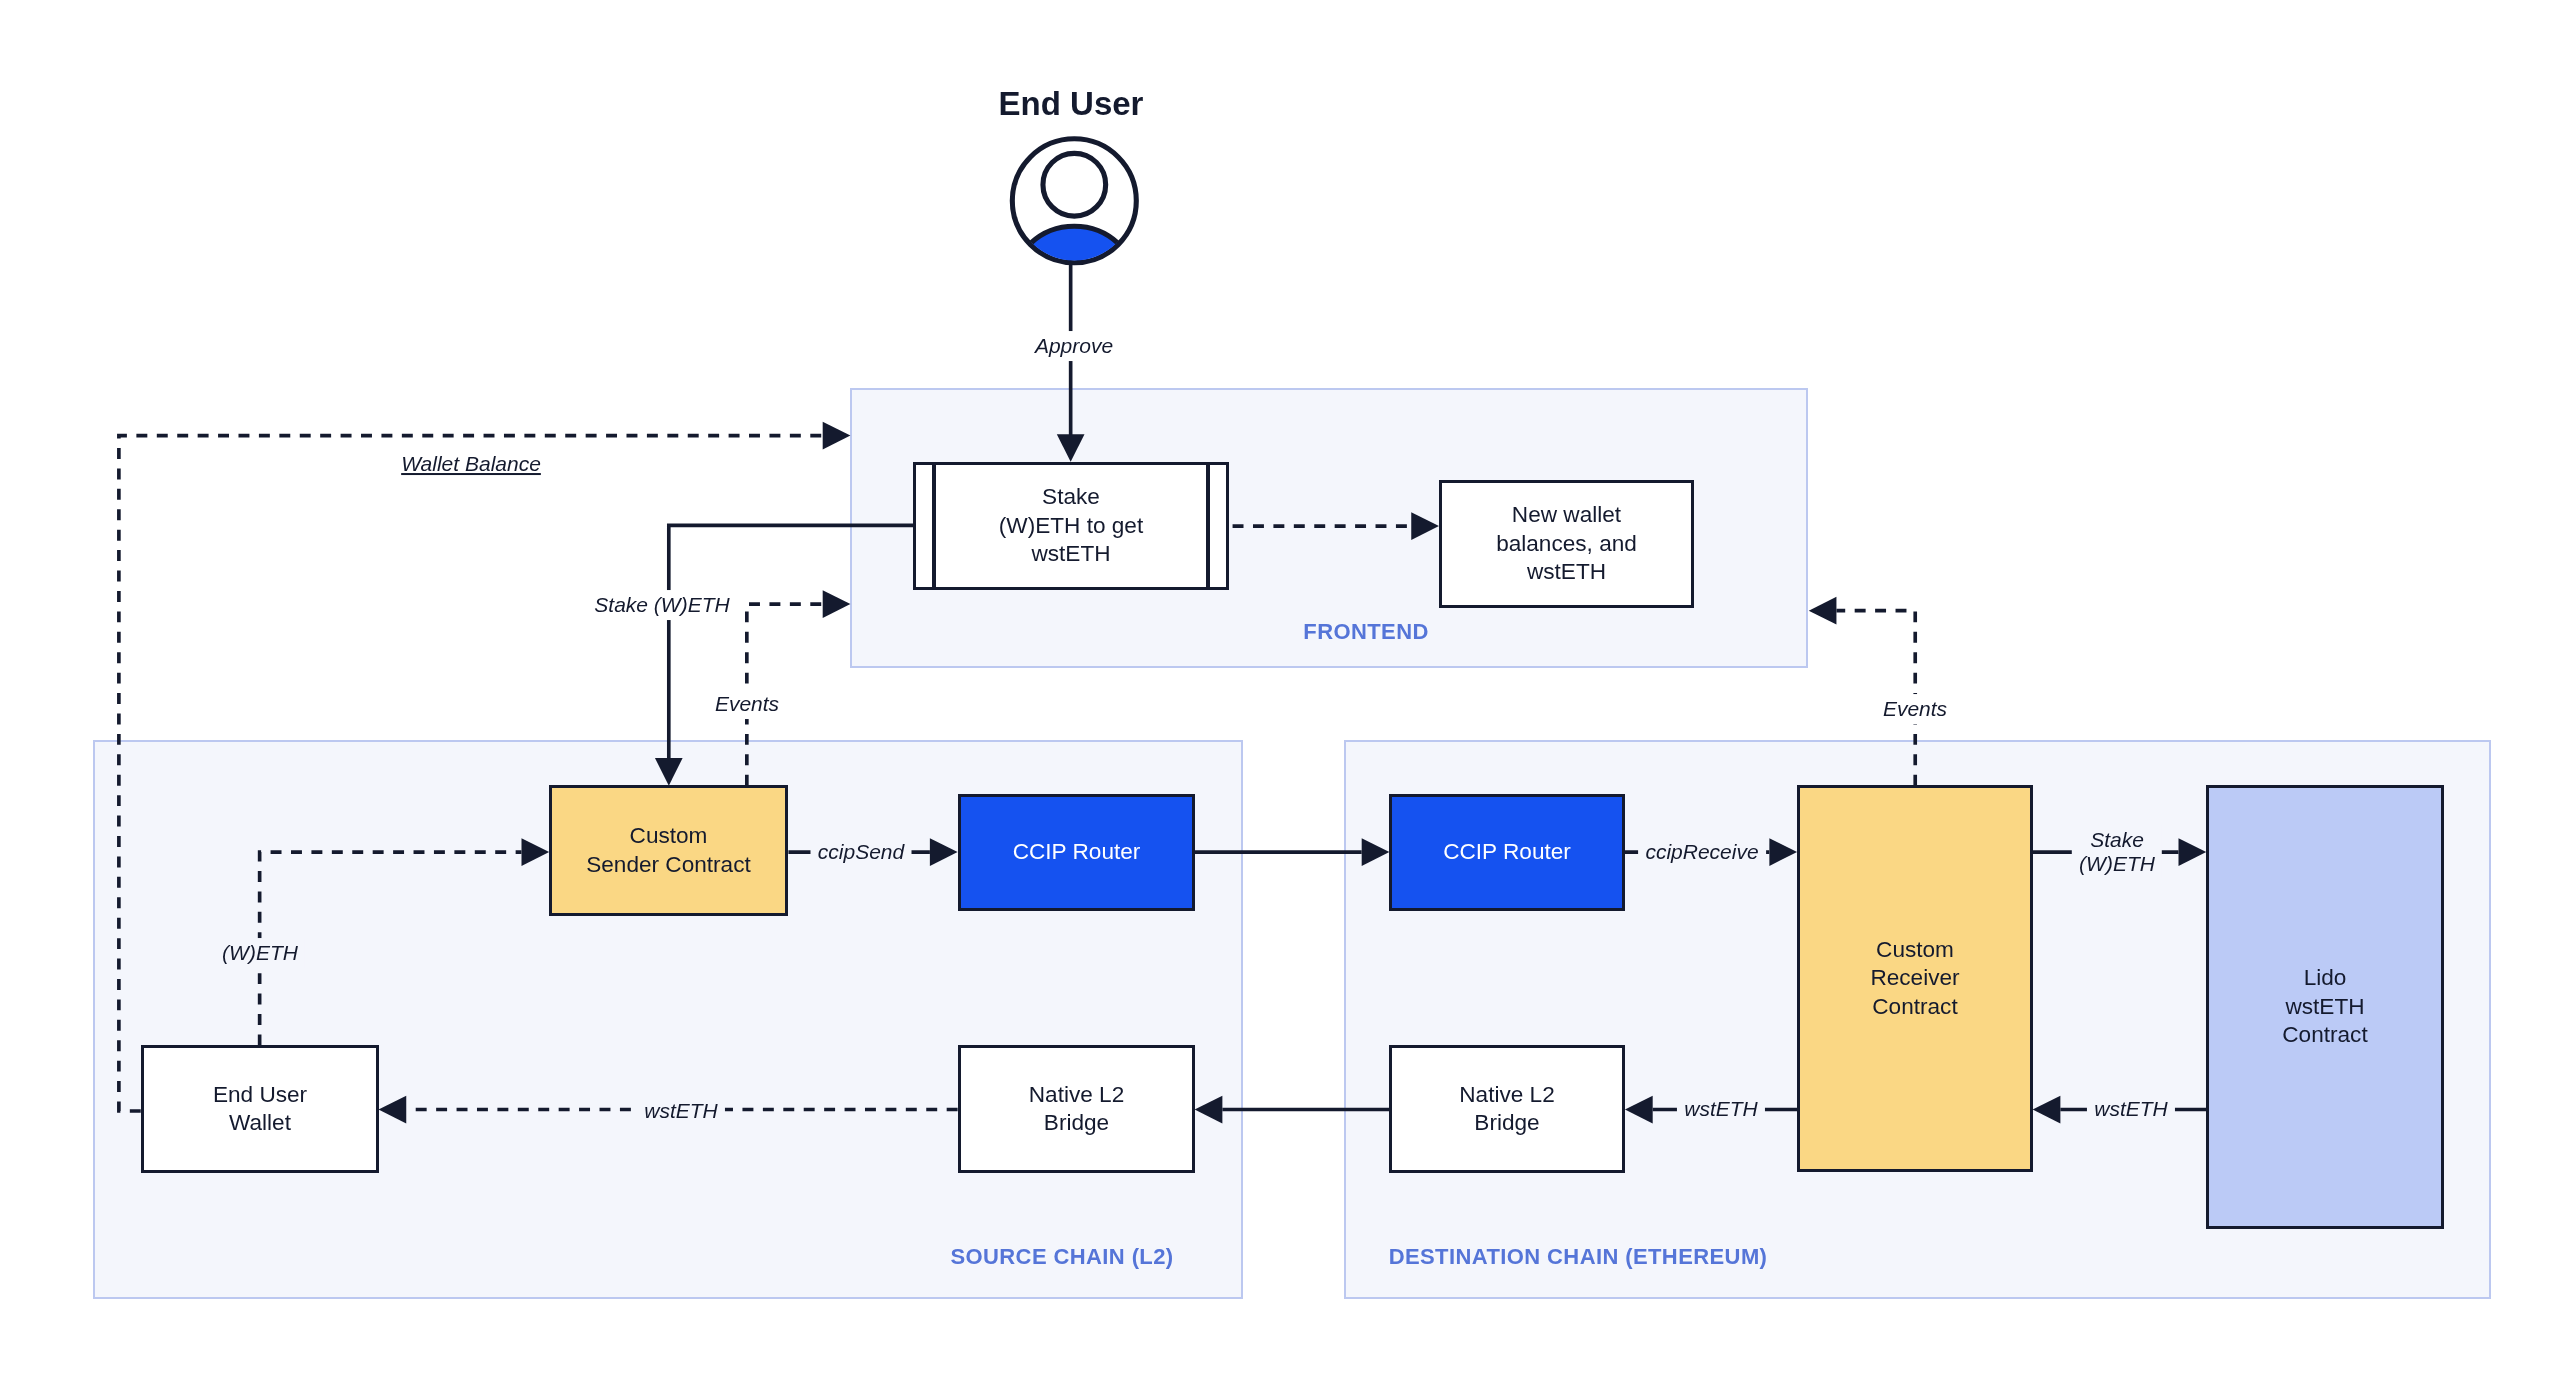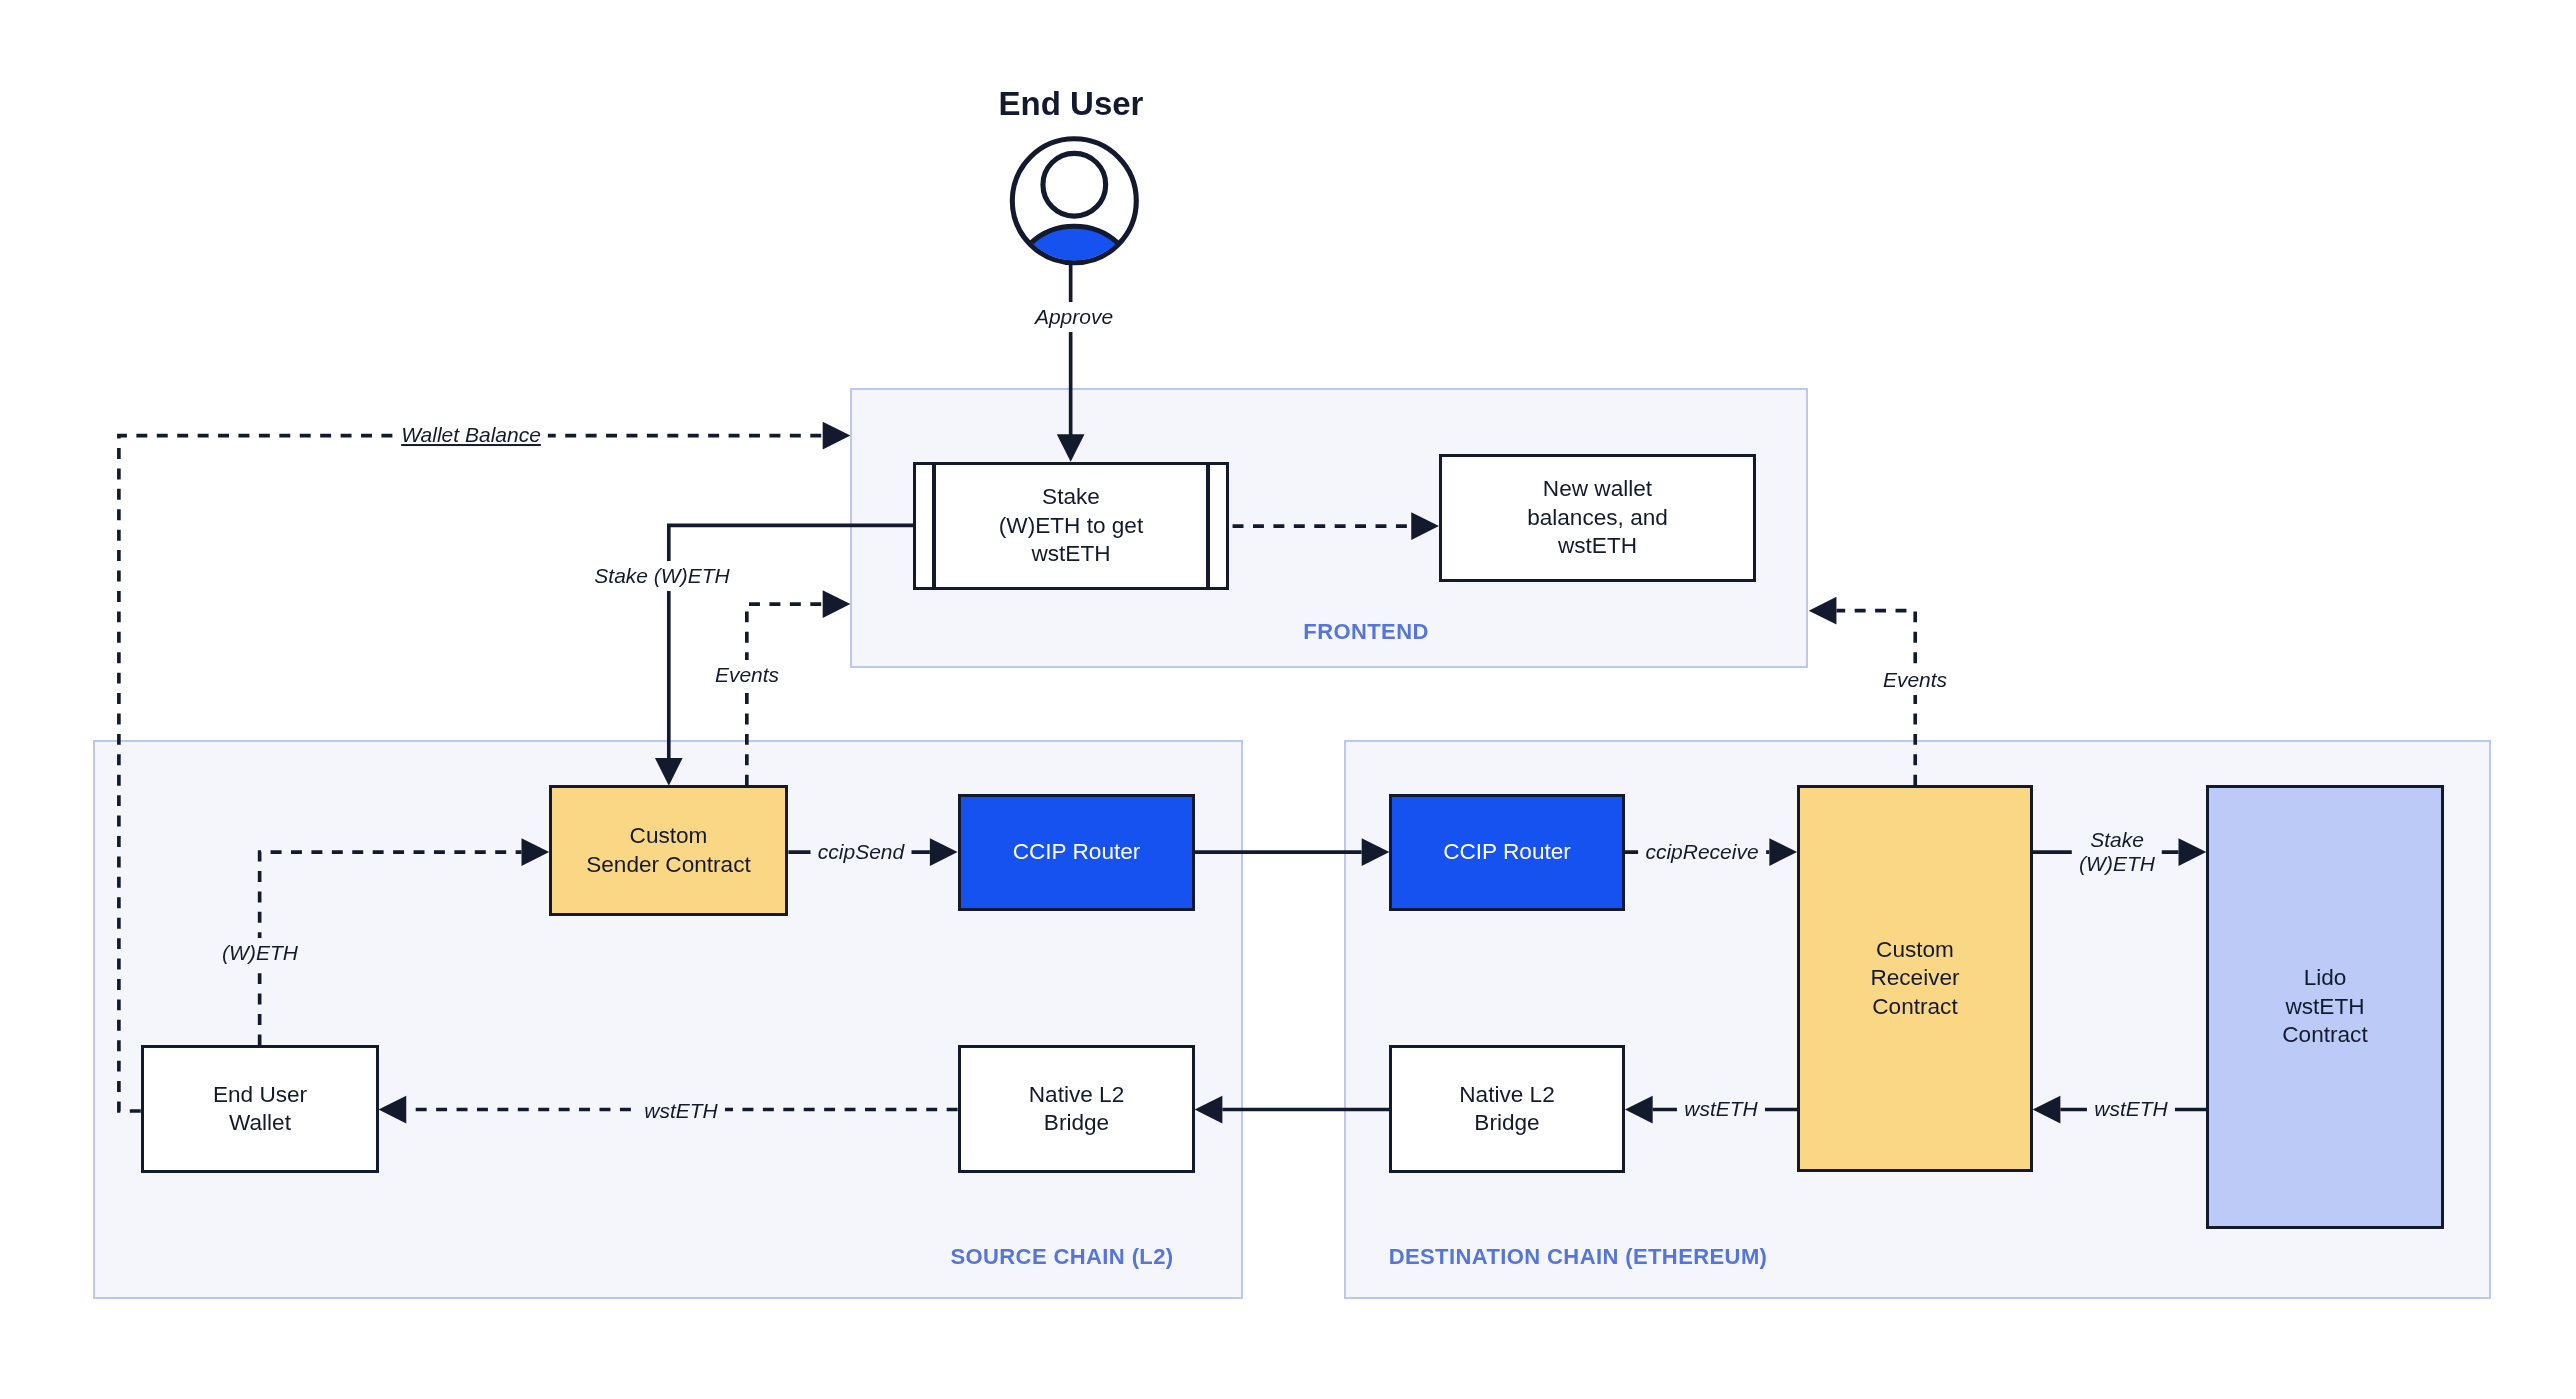--- a/index.html
+++ b/index.html
@@ -42,21 +42,21 @@
     content:"";position:absolute;top:0;bottom:0;width:3.6px;background:var(--ink);
   }
   .node.subroutine::before{left:16px;}
   .node.subroutine::after{right:16px;}
   
   .elabel{
     position:absolute;transform:translate(-50%,-50%);
     font-size:21px;font-style:italic;text-align:center;line-height:1.15;
     white-space:pre-line;padding:2.9px 7.3px;z-index:5;
   }
-  .elabel.on-white{background:var(--page_bg);}
+  .elabel.on-white{background:var(--page_bg);margin-top:29px;}
   .elabel.on-tint{background:var(--container_fill);}
   
   .actor-title{
     position:absolute;transform:translate(-50%,-50%);
     font-size:33px;font-weight:700;white-space:nowrap;z-index:5;
   }
 </style>
 </head>
 <body>
 
@@ -127,21 +127,21 @@
         <ellipse cx="1473" cy="390" rx="85" ry="80" fill="#1552f0" stroke="#141a2e" stroke-width="7"></ellipse>
       </g>
     </g>
   </svg>
 
   <div class="actor-title" style="left:1071px;top:104px;">End User</div>
 
   <div class="node subroutine" style="left:913px;top:462px;width:316px;height:128px;">Stake
 (W)ETH to get
 wstETH</div>
-  <div class="node" style="left:1439px;top:454px;width:317px;height:128px;">New wallet
+  <div class="node" style="left:1439px;top:480px;width:255px;height:128px;">New wallet
 balances, and
 wstETH</div>
 
   <div class="node yellow" style="left:549px;top:785px;width:239px;height:131px;">Custom
 Sender Contract</div>
   <div class="node blue" style="left:958px;top:794px;width:237px;height:117px;">CCIP Router</div>
   <div class="node" style="left:141px;top:1045px;width:238px;height:128px;">End User
 Wallet</div>
   <div class="node" style="left:958px;top:1045px;width:237px;height:128px;">Native L2
 Bridge</div>

